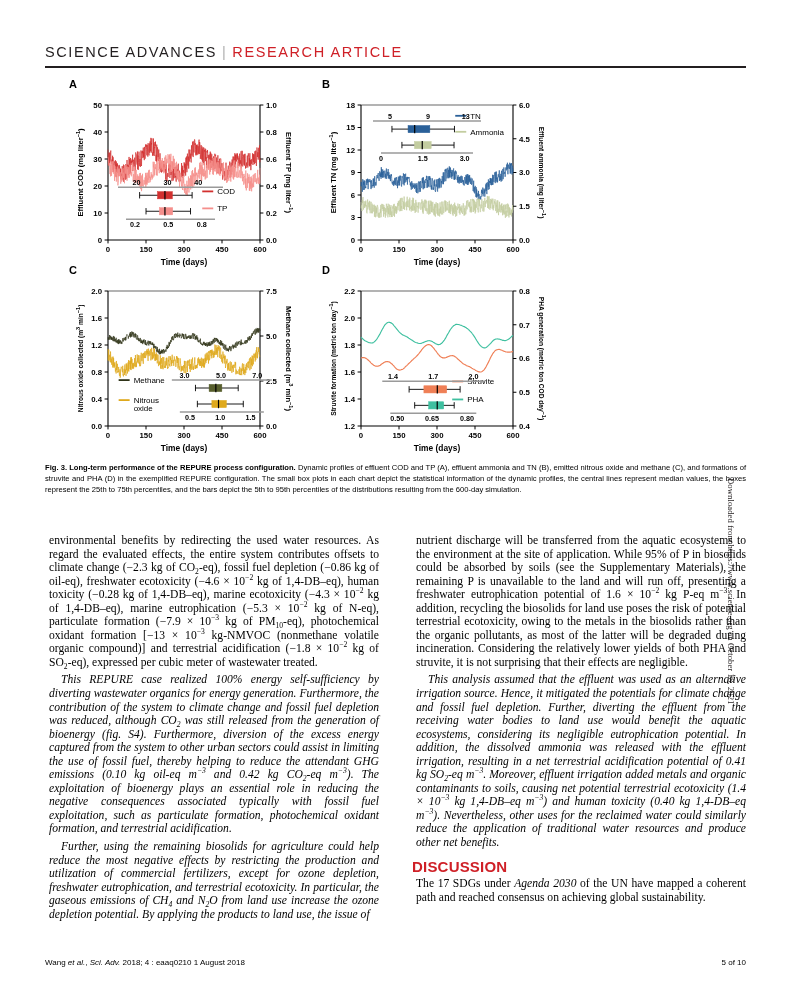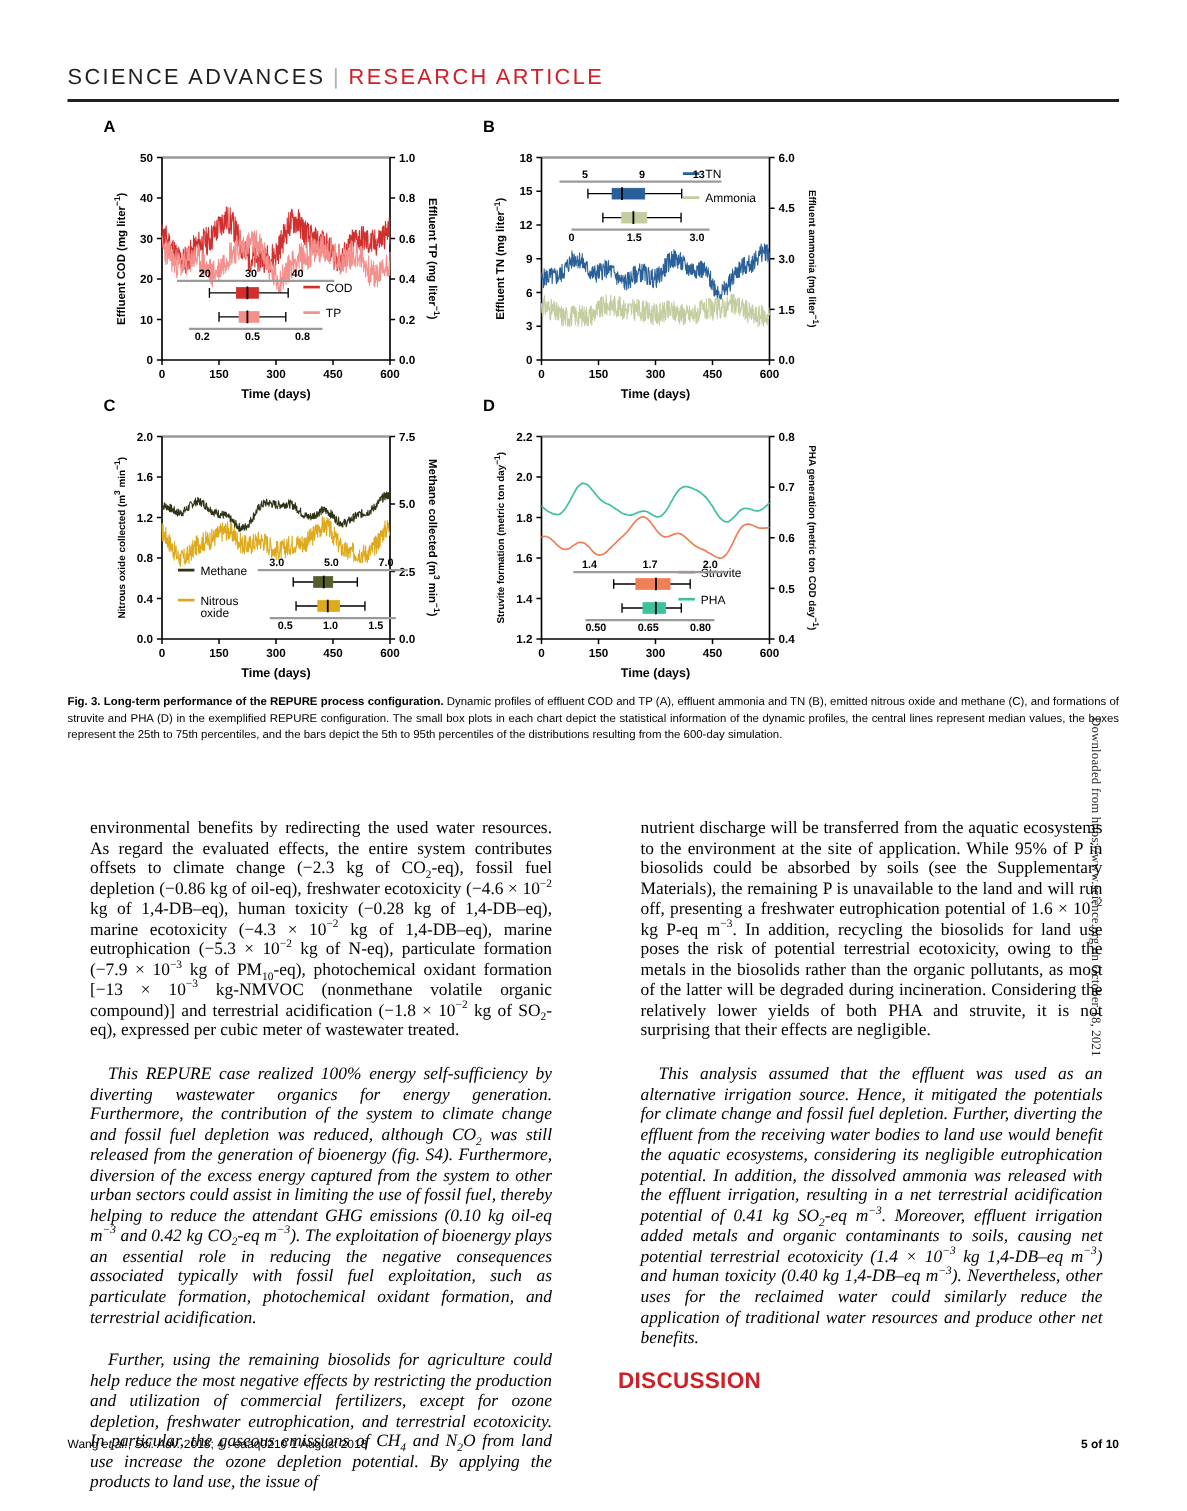--- a/index.html
+++ b/index.html
@@ -44,21 +44,21 @@
 
   
   .col {
     position:absolute; top:530px; width:338px;
     font-size:11.6px; line-height:13.55px;
     text-align:justify; text-justify:inter-word;
     font-family:"Liberation Serif", serif;
   }
   .col.left  { left:45px; }
   .col.right { left:412px; }
-  .col p { margin:15px; text-indent:12px; }
+  .col p { margin:4px; text-indent:12px; }
   .col p.noind { text-indent:0; }
   .col p + p { margin-top:0;font-style:italic; }
   sub, sup { font-size:7.6px; line-height:0; }
   sup { vertical-align: super; }
   sub { vertical-align: sub; }
 
   .sec-head {
     font-family:"Liberation Sans", sans-serif;
     font-weight:bold; font-size:15px; color:#cf2027;
     letter-spacing:.2px; margin-top:10px; margin-bottom:1px;
@@ -75,21 +75,21 @@
     letter-spacing:.1px;
   }
 
   
   .footer {
     position:absolute; left:45px; top:958px; width:701px;
     font-family:"Liberation Sans", sans-serif; font-size:8px;
     display:flex; justify-content:space-between; align-items:flex-start;
   }
   .footer .fl i { font-style:italic; }
-  .footer .fr { font-weight:bold; }
+  .footer .fr { font-weight:normal; }
 
   text { font-family:"Liberation Sans", sans-serif; }
 </style>
 </head>
 <body>
 
 <div class="page">
 
   <div class="masthead">
     <span class="sa">SCIENCE ADVANCES</span><span class="bar">|</span><span class="ra">RESEARCH ARTICLE</span>
@@ -369,20 +369,21 @@
   <div class="col left">
     <p class="noind"><span>environmental benefits by redirecting the used water resources. As regard the evaluated effects, the entire system contributes offsets to climate change (−2.3 kg of CO<sub>2</sub>-eq), fossil fuel depletion (−0.86 kg of oil-eq), freshwater ecotoxicity (−4.6 × 10<sup>−2</sup> kg of 1,4-DB–eq), human toxicity (−0.28 kg of 1,4-DB–eq), marine ecotoxicity (−4.3 × 10<sup>−2</sup> kg of 1,4-DB–eq), marine eutrophication (−5.3 × 10<sup>−2</sup> kg of N-eq), particulate formation (−7.9 × 10<sup>−3</sup> kg of PM<sub>10</sub>-eq), photochemical oxidant formation [−13 × 10<sup>−3</sup> kg-NMVOC (nonmethane volatile organic compound)] and terrestrial acidification (−1.8 × 10<sup>−2</sup> kg of SO<sub>2</sub>-eq), expressed per cubic meter of wastewater treated.</span></p>
     <p><span>This REPURE case realized 100% energy self-sufficiency by diverting wastewater organics for energy generation. Furthermore, the contribution of the system to climate change and fossil fuel depletion was reduced, although CO<sub>2</sub> was still released from the generation of bioenergy (fig. S4). Furthermore, diversion of the excess energy captured from the system to other urban sectors could assist in limiting the use of fossil fuel, thereby helping to reduce the attendant GHG emissions (0.10 kg oil-eq m<sup>−3</sup> and 0.42 kg CO<sub>2</sub>-eq m<sup>−3</sup>). The exploitation of bioenergy plays an essential role in reducing the negative consequences associated typically with fossil fuel exploitation, such as particulate formation, photochemical oxidant formation, and terrestrial acidification.</span></p>
     <p><span>Further, using the remaining biosolids for agriculture could help reduce the most negative effects by restricting the production and utilization of commercial fertilizers, except for ozone depletion, freshwater eutrophication, and terrestrial ecotoxicity. In particular, the gaseous emissions of CH<sub>4</sub> and N<sub>2</sub>O from land use increase the ozone depletion potential. By applying the products to land use, the issue of</span></p>
   </div>
 
   <div class="col right">
     <p class="noind"><span>nutrient discharge will be transferred from the aquatic ecosystems to the environment at the site of application. While 95% of P in biosolids could be absorbed by soils (see the Supplementary Materials), the remaining P is unavailable to the land and will run off, presenting a freshwater eutrophication potential of 1.6 × 10<sup>−2</sup> kg P-eq m<sup>−3</sup>. In addition, recycling the biosolids for land use poses the risk of potential terrestrial ecotoxicity, owing to the metals in the biosolids rather than the organic pollutants, as most of the latter will be degraded during incineration. Considering the relatively lower yields of both PHA and struvite, it is not surprising that their effects are negligible.</span></p>
     <p><span>This analysis assumed that the effluent was used as an alternative irrigation source. Hence, it mitigated the potentials for climate change and fossil fuel depletion. Further, diverting the effluent from the receiving water bodies to land use would benefit the aquatic ecosystems, considering its negligible eutrophication potential. In addition, the dissolved ammonia was released with the effluent irrigation, resulting in a net terrestrial acidification potential of 0.41 kg SO<sub>2</sub>-eq m<sup>−3</sup>. Moreover, effluent irrigation added metals and organic contaminants to soils, causing net potential terrestrial ecotoxicity (1.4 × 10<sup>−3</sup> kg 1,4-DB–eq m<sup>−3</sup>) and human toxicity (0.40 kg 1,4-DB–eq m<sup>−3</sup>). Nevertheless, other uses for the reclaimed water could similarly reduce the application of traditional water resources and produce other net benefits.</span></p>
     <div class="sec-head">DISCUSSION</div>
+    <p class="noind"><span>The 17 SDGs under <i>Agenda 2030</i> of the UN have mapped a coherent path and reached consensus on achieving global sustainability.</span></p>
   </div>
 
   <div class="footer">
     <div class="fl">Wang <i>et al.</i>, <i>Sci. Adv.</i> 2018; 4 : eaaq0210    1 August 2018</div>
     <div class="fr">5 of 10</div>
   </div>
 
 </div>
 
 </body></html>

